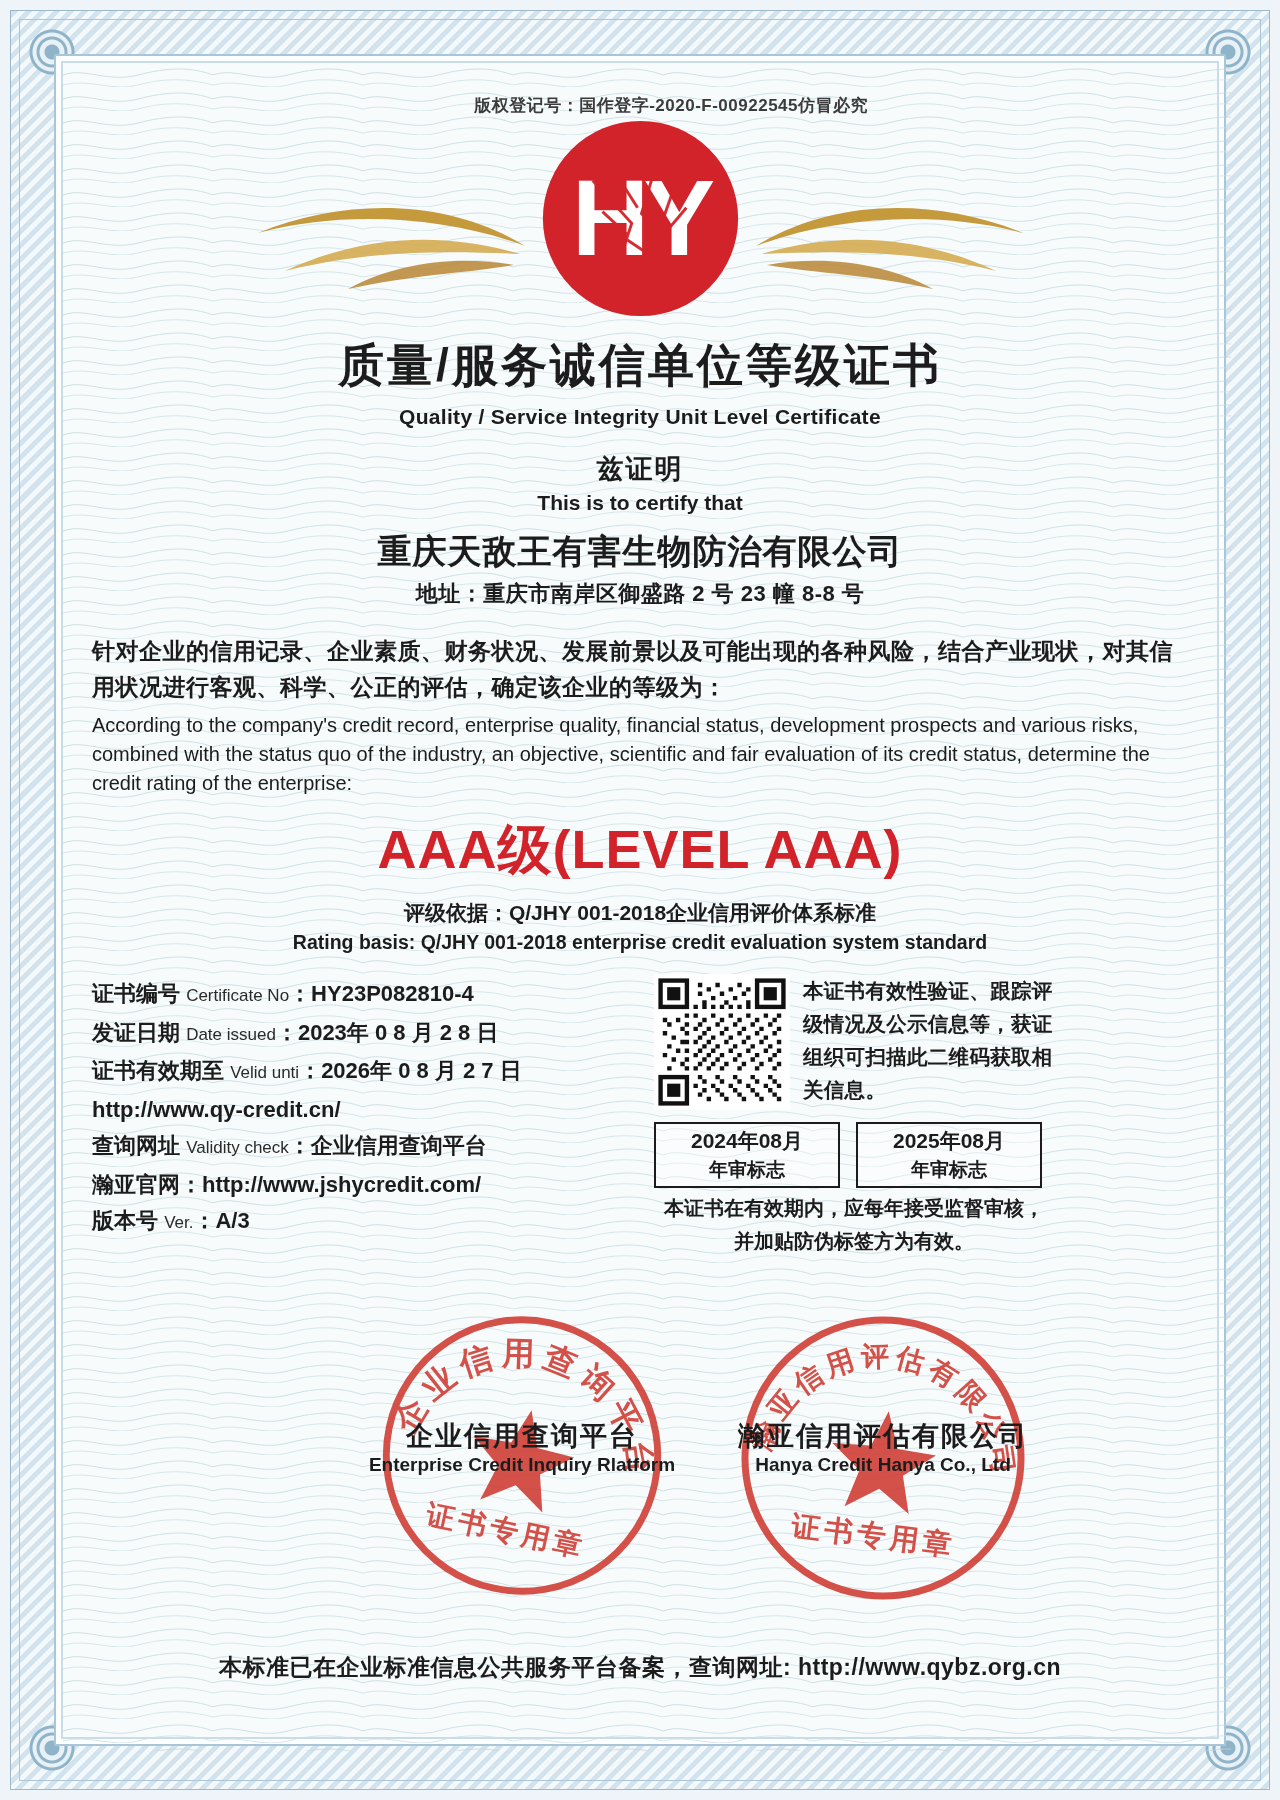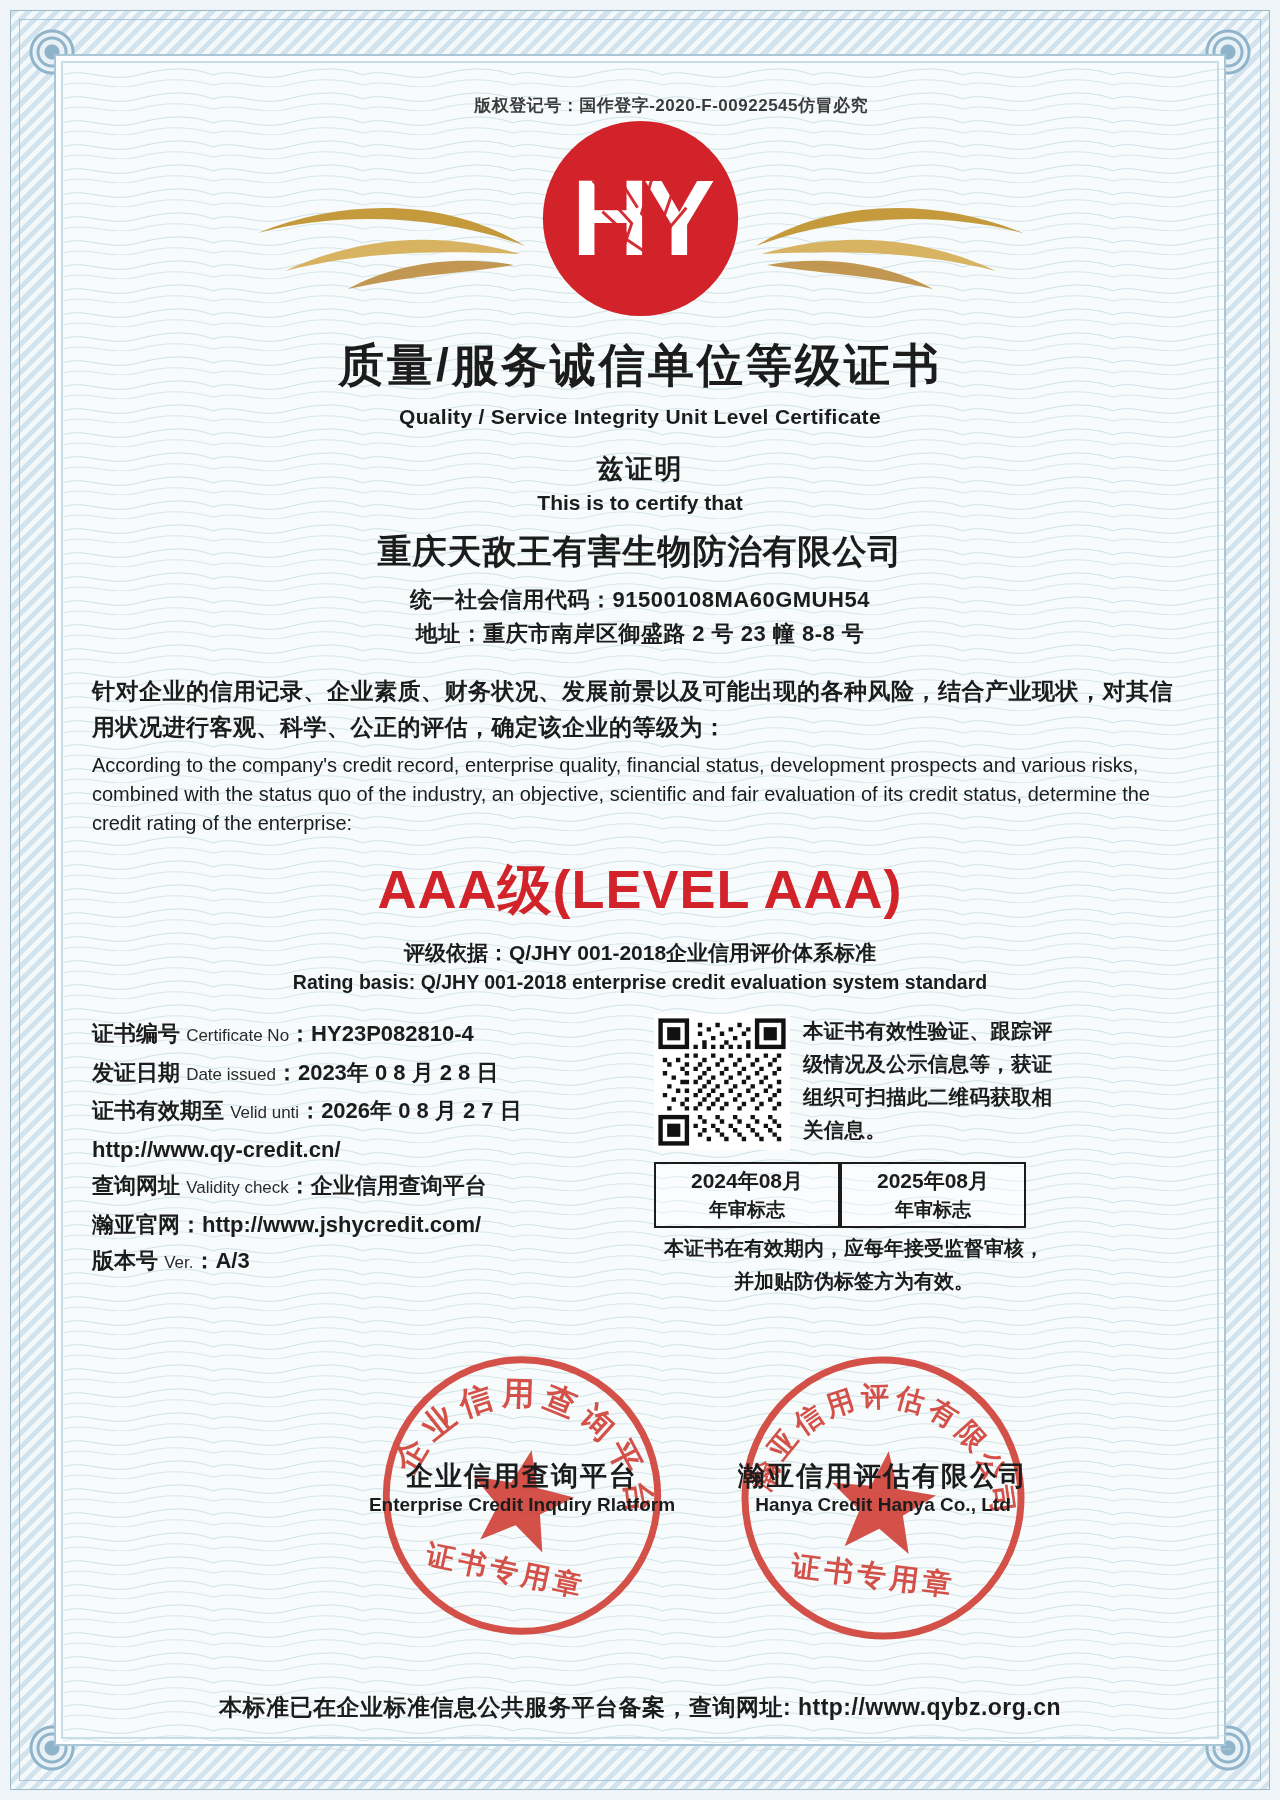--- a/index.html
+++ b/index.html
@@ -51,21 +51,21 @@
   .midzone{position:relative;height:312px;margin-top:20px;text-align:left;}
   .details{position:absolute;left:0;top:2px;width:555px;}
   .dline{font-size:22px;line-height:36.5px;white-space:nowrap;}
   .dline .cn{font-weight:700;}
   .dline .en{font-size:17px;font-weight:400;color:#2a2a2a;}
   .dline .val{font-weight:600;}
   .rightcol{position:absolute;left:562px;top:0;width:400px;}
   .qr-row{display:flex;gap:13px;}
   .qr{flex:0 0 auto;background:#fff;}
   .qr-note{font-size:20.5px;line-height:33px;font-weight:600;letter-spacing:.3px;}
-  .marks-row{display:flex;margin-top:12px;}
+  .marks-row{display:flex;gap:16px;margin-top:12px;}
   .mark-box{
     width:182px;height:62px;border:2.5px solid #1c1c1c;background:rgba(255,255,255,.35);
     display:flex;flex-direction:column;align-items:center;justify-content:center;gap:2px;
   }
   .mark-box .period{font-size:21px;font-weight:600;}
   .mark-box .mlabel{font-size:19px;font-weight:600;}
   .sup-note{margin-top:4px;text-align:center;font-size:20px;font-weight:600;line-height:33px;}
   
   .sigzone{position:relative;height:330px;margin-top:14px;}
   .sig{position:absolute;top:0;height:330px;}
@@ -130,21 +130,20 @@
       </svg>
     </div>
 
     <div class="title-cn">质量/服务诚信单位等级证书</div>
     <div class="title-en">Quality / Service Integrity Unit Level Certificate</div>
 
     <div class="certify-cn">兹证明</div>
     <div class="certify-en">This is to certify that</div>
 
     <div class="company">重庆天敌王有害生物防治有限公司</div>
-    <div class="codeline">统一社会信用代码：91500108MA60GMUH54</div>
     <div class="addrline">地址：重庆市南岸区御盛路 2 号 23 幢 8-8 号</div>
 
     <div class="intro-cn">针对企业的信用记录、企业素质、财务状况、发展前景以及可能出现的各种风险，结合产业现状，对其信用状况进行客观、科学、公正的评估，确定该企业的等级为：</div>
     <div class="intro-en">According to the company's credit record, enterprise quality, financial status, development prospects and various risks, combined with the status quo of the industry, an objective, scientific and fair evaluation of its credit status, determine the credit rating of the enterprise:</div>
 
     <div class="rating">AAA级(LEVEL AAA)</div>
     <div class="basis-cn">评级依据：Q/JHY 001-2018企业信用评价体系标准</div>
     <div class="basis-en">Rating basis: Q/JHY 001-2018 enterprise credit evaluation system standard</div>
 
     <div class="midzone">

